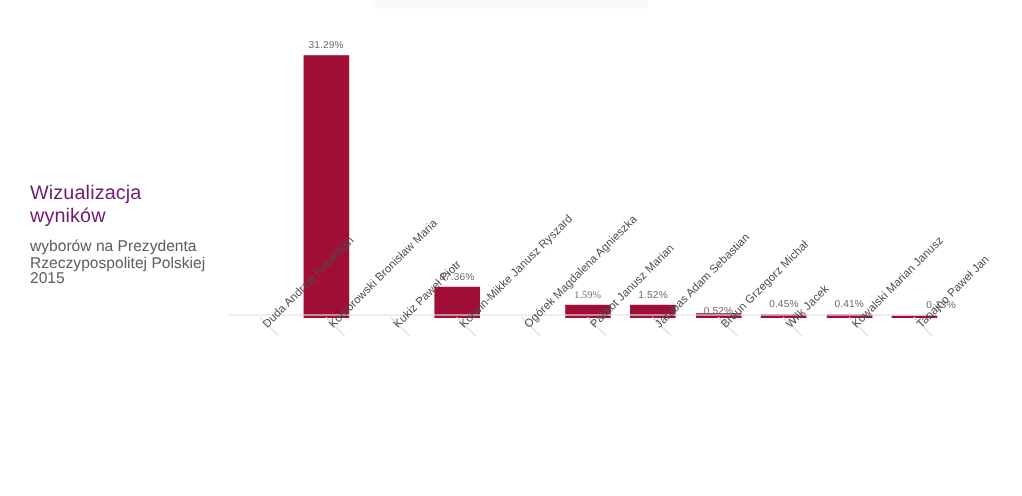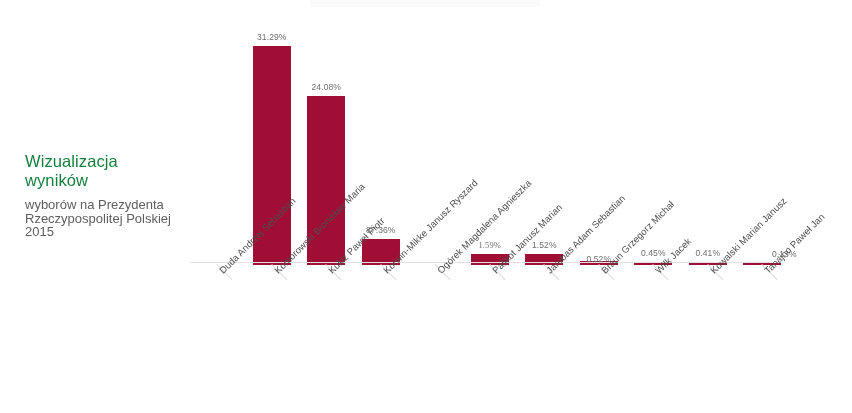--- a/index.html
+++ b/index.html
@@ -27,21 +27,21 @@
   }
 
   
   #caption {
     position: absolute;
     left: 25px;
     top: 152px;
     width: 160px;
   }
   #caption .title {
-    color: #15803d;
+    color: #701a75;
     font-size: 16.5px;
     line-height: 19px;
     font-weight: 400;
     letter-spacing: 0.1px;
   }
   #caption .subtitle {
     color: #5e5e5e;
     font-size: 13px;
     line-height: 13.5px;
     margin-top: 8px;
@@ -139,24 +139,20 @@
     <span>wyborów na Prezydenta</span><br>
     <span>Rzeczypospolitej Polskiej 2015</span>
   </div>
 </div>
 
 <div id="plot">
     <div class="bar-slot" style="left: 54.5px;">
       <div class="bar" title="Komorowski Bronisław Maria 31.29%" style="height: 219.03px; background: rgb(161, 14, 53);"></div>
       <div class="bar-value" style="bottom: 223.03px;">31.29%</div>
     </div>
-    <div class="bar-slot" style="left: 109px;">
-      <div class="bar" title="Kukiz Paweł Piotr 24.08%" style="height: 168.56px; background: rgb(161, 14, 53);"></div>
-      <div class="bar-value" style="bottom: 172.56px;">24.08%</div>
-    </div>
     <div class="bar-slot" style="left: 163.5px;">
       <div class="bar" title="Korwin-Mikke Janusz Ryszard 3.76%" style="height: 26.32px; background: rgb(161, 14, 53);"></div>
       <div class="bar-value" style="bottom: 30.32px;">87.36%</div>
     </div>
     <div class="bar-slot" style="left: 272.5px; font-family: Liberation Serif, serif;">
       <div class="bar" title="Palikot Janusz Marian 1.59%" style="height: 11.13px; background: rgb(161, 14, 53);"></div>
       <div class="bar-value" style="bottom: 15.13px;">1.59%</div>
     </div>
     <div class="bar-slot" style="left: 327px;">
       <div class="bar" title="Jarubas Adam Sebastian 1.52%" style="height: 10.64px; background: rgb(161, 14, 53);"></div>

